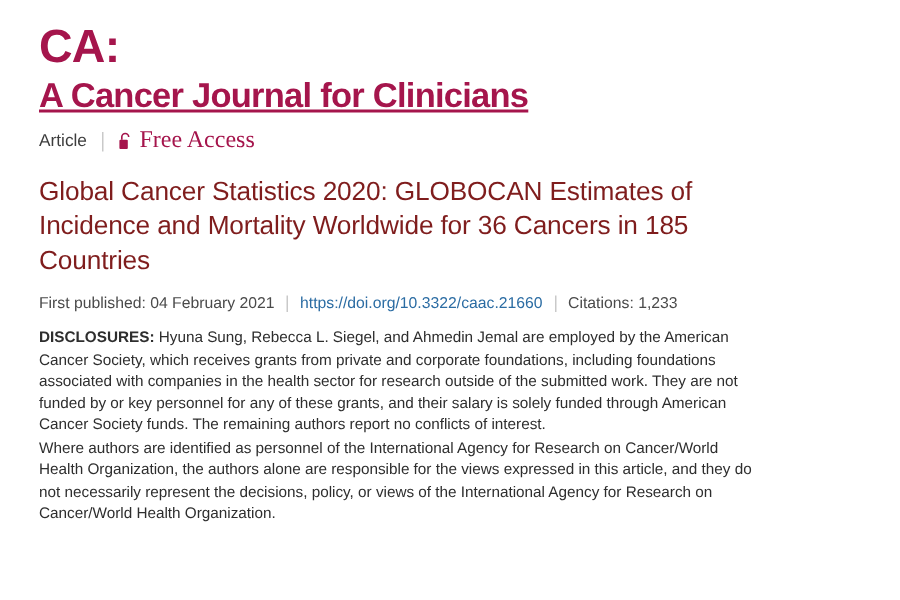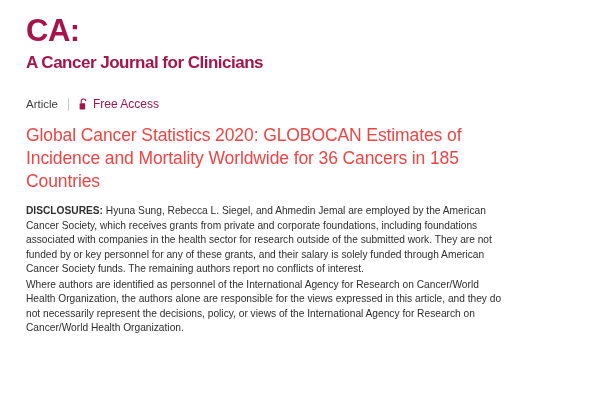--- a/index.html
+++ b/index.html
@@ -27,30 +27,31 @@
     color: #a5154c;
     font-family: "Liberation Sans", sans-serif;
     font-weight: bold;
     letter-spacing: -0.5px;
   }
   .masthead .line1 {
     font-size: 31px;
     line-height: 34px;
   }
   .masthead .line2 {
-    font-size: 17px;
+    font-size: 23px;
     line-height: 28px;
     margin-top: 1px;
+    text-decoration: underline;
   }
 
   
   .meta-row {
     display: flex;
     align-items: center;
-    margin-top: 20px;
+    margin-top: 8px;
     font-size: 11.5px;
     color: #3d3d3d;
   }
   .meta-row .article-type {
     color: #3d3d3d;
   }
   .meta-sep {
     width: 1px;
     height: 13px;
     background: #c9c9c9;
@@ -60,29 +61,30 @@
     display: flex;
     align-items: center;
     color: #a5154c;
   }
   .lock-icon {
     margin-right: 5px;
     display: inline-flex;
     align-items: center;
   }
   .access-label {
-    font-size: 12px;
+    font-size: 16px;
+    font-family: Liberation Serif, serif;
   }
 
   
   .title {
     margin-top: 13px;
     font-size: 17.5px;
     line-height: 23px;
-    color: #ef4444;
+    color: #7f1d1d;
     font-weight: normal;
     letter-spacing: -0.1px;
   }
 
   
   .authors {
     margin-top: 13px;
     font-size: 11px;
     line-height: 16px;
     color: #2b6ca3;
@@ -150,19 +152,30 @@
           <rect x="0.6" y="5.2" width="5.6" height="6.2" rx="0.7" fill="#a5154c"></rect>
         </svg>
       </span>
       <span class="access-label">Free Access</span>
     </span>
   </div>
 
   <div class="title">Global Cancer Statistics 2020: GLOBOCAN Estimates of Incidence and Mortality Worldwide for 36 Cancers in 185 Countries</div>
 
 
+  <div class="pub-line">
+    <span>First published:</span>
+    <span>&nbsp;</span>
+    <span>04 February 2021</span>
+    <span class="pub-sep"></span>
+    <span class="doi">https://doi.org/10.3322/caac.21660</span>
+    <span class="pub-sep"></span>
+    <span>Citations:</span>
+    <span>&nbsp;</span>
+    <span>1,233</span>
+  </div>
 
   <div class="disclosures">
     <p><span class="label">DISCLOSURES:</span><span> Hyuna Sung, Rebecca L. Siegel, and Ahmedin Jemal are employed by the American Cancer Society, which receives grants from private and corporate foundations, including foundations associated with companies in the health sector for research outside of the submitted work. They are not funded by or key personnel for any of these grants, and their salary is solely funded through American Cancer Society funds. The remaining authors report no conflicts of interest.</span></p>
     <p>Where authors are identified as personnel of the International Agency for Research on Cancer/World Health Organization, the authors alone are responsible for the views expressed in this article, and they do not necessarily represent the decisions, policy, or views of the International Agency for Research on Cancer/World Health Organization.</p>
   </div>
 
 </div>
 
 </body></html>

